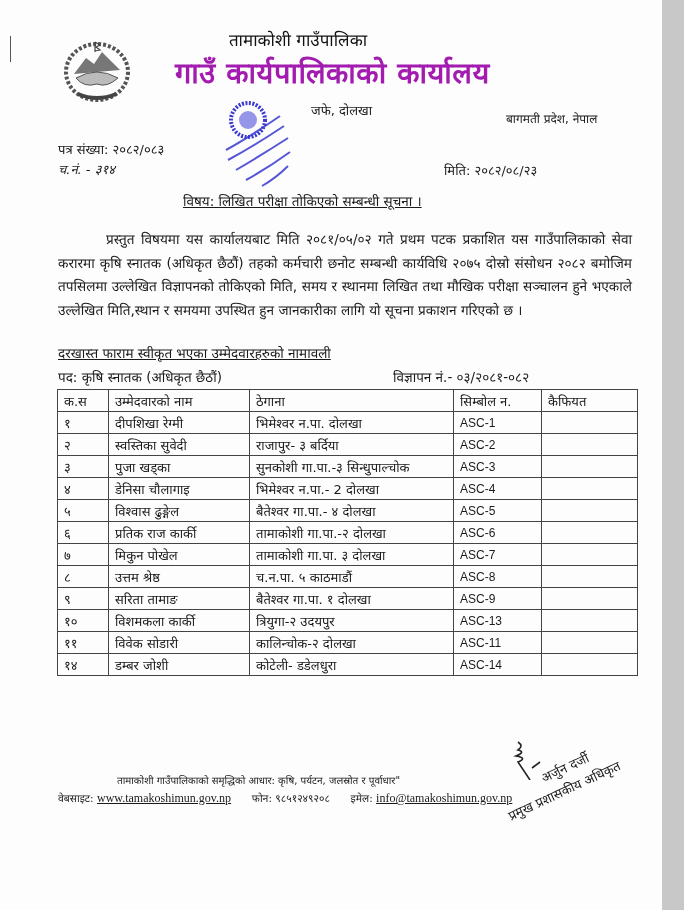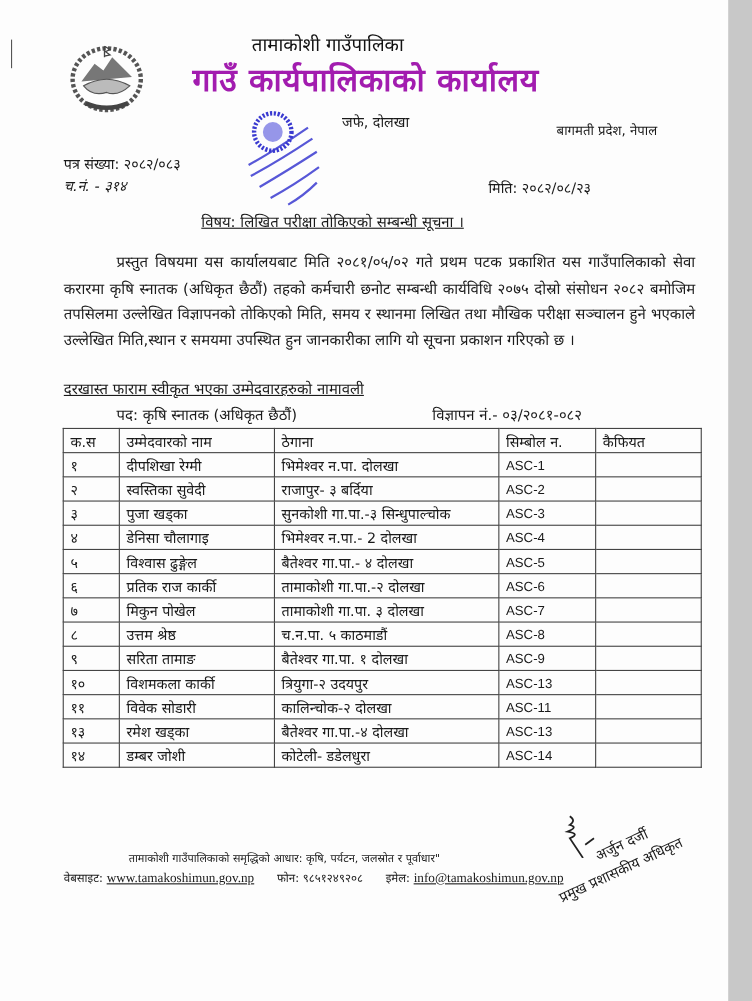--- a/index.html
+++ b/index.html
@@ -25,21 +25,21 @@
   .province { left:506px; top:110px; font-size:12px; }
   .ref1 { left:58px; top:140px; font-size:13px; }
   .ref2 { left:58px; top:160px; font-size:13px; font-style:italic; }
   .date { left:444px; top:161px; font-size:13px; }
   .subject { left:183px; top:192px; font-size:13.5px; text-decoration:underline; }
 
   .body-text { position:absolute; left:58px; top:228px; width:574px; font-size:13.6px; line-height:23.5px; text-align:justify; }
   .body-text .indent { display:inline-block; width:48px; }
 
   .list-title { left:58px; top:344px; font-size:13.5px; text-decoration:underline; }
-  .post { left:58px; top:368px; font-size:13.5px;margin-left:48px; }
+  .post { left:58px; top:368px; font-size:13.5px; }
   .advno { left:393px; top:368px; font-size:13.5px; }
 
   table.cand {
     position:absolute; left:57px; top:389px;
     border-collapse:collapse; font-size:13px;
   }
   table.cand td, table.cand th {
     border:1.2px solid #444; height:21px; padding:0 6px;
     text-align:left; font-weight:normal; vertical-align:middle;
   }
@@ -186,27 +186,20 @@
         <td></td>
       </tr>
       <tr>
         <td>११</td>
         <td>विवेक सोडारी</td>
         <td>कालिन्चोक-२ दोलखा</td>
         <td class="sym">ASC-11</td>
         <td></td>
       </tr>
       <tr>
-        <td>१३</td>
-        <td>रमेश खड्का</td>
-        <td>बैतेश्वर गा.पा.-४ दोलखा</td>
-        <td class="sym">ASC-13</td>
-        <td></td>
-      </tr>
-      <tr>
         <td>१४</td>
         <td>डम्बर जोशी</td>
         <td>कोटेली- डडेलधुरा</td>
         <td class="sym">ASC-14</td>
         <td></td>
       </tr>
     </tbody>
 </table>
 
 <div class="abs footer-motto">तामाकोशी गाउँपालिकाको समृद्धिको आधार: कृषि, पर्यटन, जलस्रोत र पूर्वाधार"</div>

